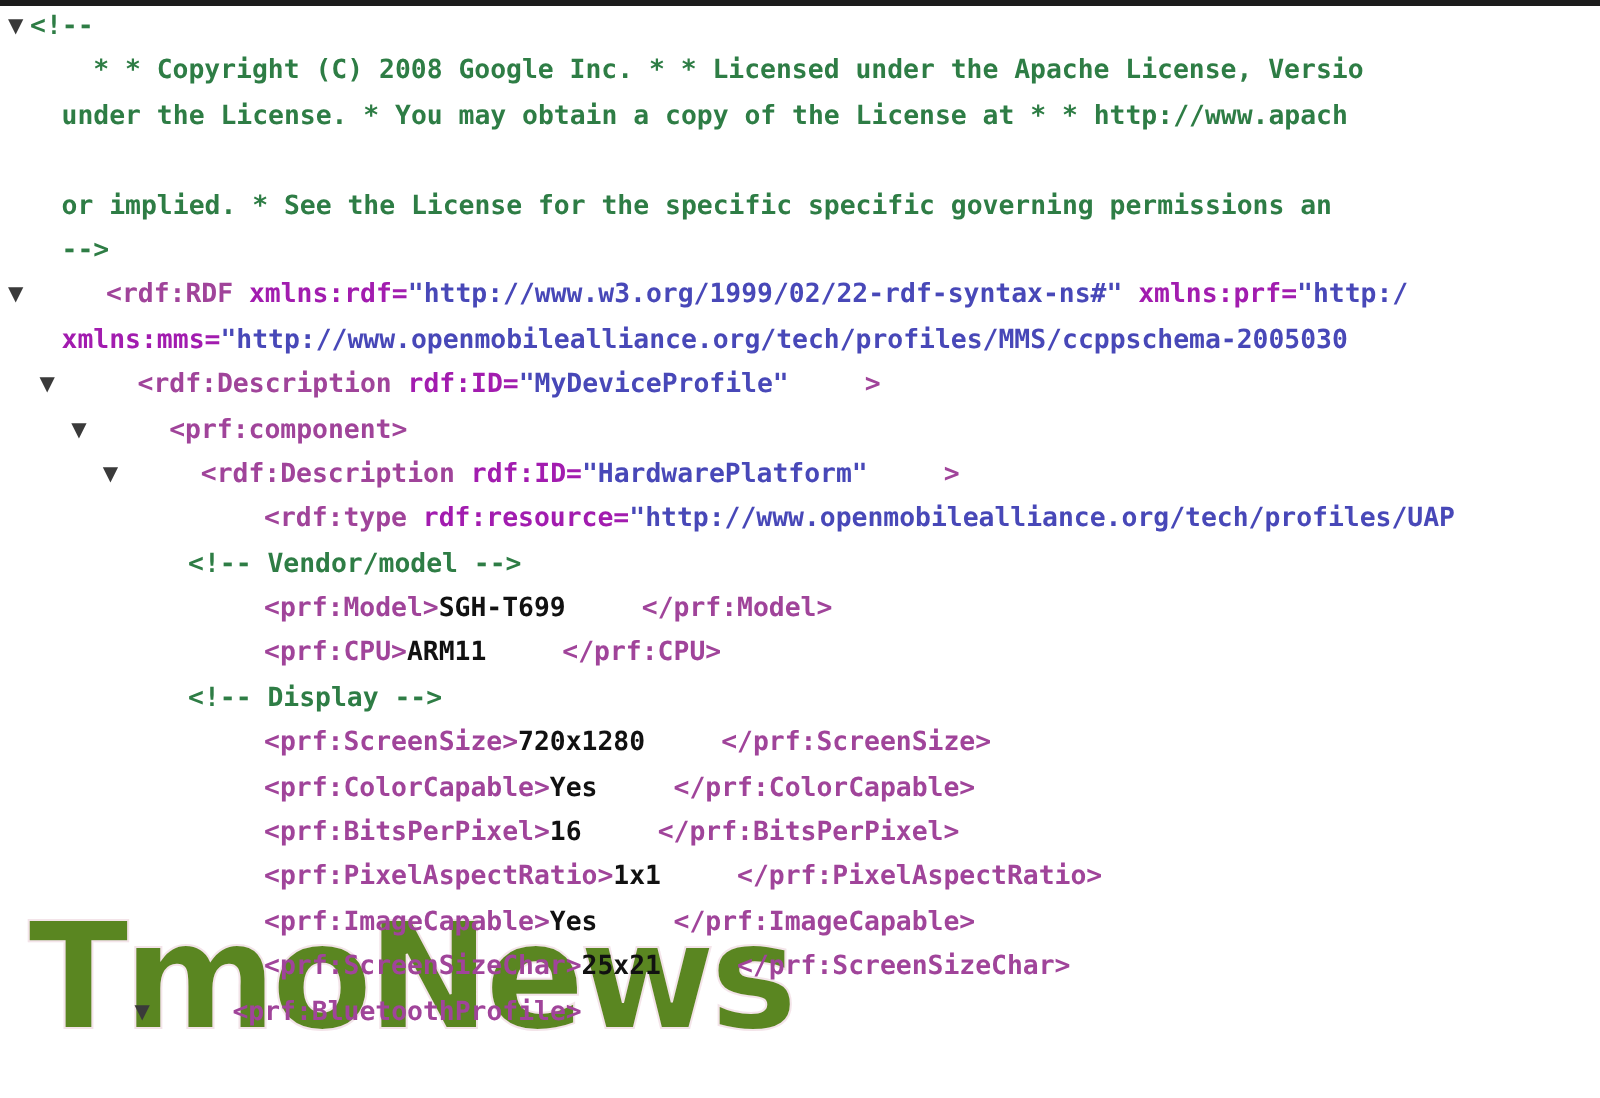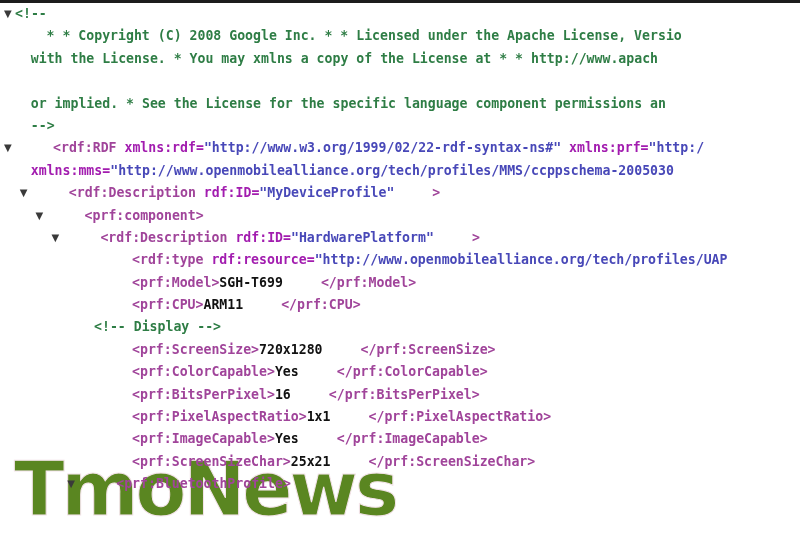--- a/index.html
+++ b/index.html
@@ -84,30 +84,31 @@
 </head>
 <body>
 
 <div class="top-bar"></div>
 
 <div class="watermark">TmoNews</div>
 
 <div class="code" id="code-root">
     <div class="line"><span class="ind" style="width: 0px;"></span><span class="tri">▼</span><span class="comment">&lt;!--</span></div>
     <div class="line"><span class="ind" style="width: 31.6px;"></span><span class="tri empty">&nbsp;</span><span class="comment">* * Copyright (C) 2008 Google Inc. * * Licensed under the Apache License, Versio</span></div>
-    <div class="line"><span class="ind" style="width: 15.8px;"></span><span class="tri empty">&nbsp;</span><span class="comment">with the License. * You may xmlns a copy of the License at * * http://www.apach</span></div>
+    <div class="line"><span class="ind" style="width: 15.8px;"></span><span class="tri empty">&nbsp;</span><span class="comment">under the License. * You may obtain a copy of the License at * * http://www.apach</span></div>
     <div class="line"><span class="ind" style="width: 15.8px;"></span><span class="tri empty">&nbsp;</span></div>
-    <div class="line"><span class="ind" style="width: 15.8px;"></span><span class="tri empty">&nbsp;</span><span class="comment">or implied. * See the License for the specific language component permissions an</span></div>
+    <div class="line"><span class="ind" style="width: 15.8px;"></span><span class="tri empty">&nbsp;</span><span class="comment">or implied. * See the License for the specific specific governing permissions an</span></div>
     <div class="line"><span class="ind" style="width: 15.8px;"></span><span class="tri empty">&nbsp;</span><span class="comment">--&gt;</span></div>
     <div class="line"><span class="ind" style="width: 0px;"></span><span class="tri">▼</span><span class="tag">&lt;rdf:RDF </span><span class="attr">xmlns:rdf=</span><span class="val">"http://www.w3.org/1999/02/22-rdf-syntax-ns#" </span><span class="attr">xmlns:prf=</span><span class="val">"http:/</span></div>
     <div class="line"><span class="ind" style="width: 15.8px;"></span><span class="tri empty">&nbsp;</span><span class="attr">xmlns:mms=</span><span class="val">"http://www.openmobilealliance.org/tech/profiles/MMS/ccppschema-2005030</span></div>
     <div class="line"><span class="ind" style="width: 15.8px;"></span><span class="tri">▼</span><span class="tag">&lt;rdf:Description </span><span class="attr">rdf:ID=</span><span class="val">"MyDeviceProfile"</span><span class="tag">&gt;</span></div>
     <div class="line"><span class="ind" style="width: 31.6px;"></span><span class="tri">▼</span><span class="tag">&lt;prf:component&gt;</span></div>
     <div class="line"><span class="ind" style="width: 47.4px;"></span><span class="tri">▼</span><span class="tag">&lt;rdf:Description </span><span class="attr">rdf:ID=</span><span class="val">"HardwarePlatform"</span><span class="tag">&gt;</span></div>
     <div class="line"><span class="ind" style="width: 79px;"></span><span class="tri empty">&nbsp;</span><span class="tag">&lt;rdf:type </span><span class="attr">rdf:resource=</span><span class="val">"http://www.openmobilealliance.org/tech/profiles/UAP</span></div>
+    <div class="line"><span class="ind" style="width: 79px;"></span><span class="tri empty">&nbsp;</span><span class="comment">&lt;!-- Vendor/model --&gt;</span></div>
     <div class="line"><span class="ind" style="width: 79px;"></span><span class="tri empty">&nbsp;</span><span class="tag">&lt;prf:Model&gt;</span><span class="txt">SGH-T699</span><span class="tag">&lt;/prf:Model&gt;</span></div>
     <div class="line"><span class="ind" style="width: 79px;"></span><span class="tri empty">&nbsp;</span><span class="tag">&lt;prf:CPU&gt;</span><span class="txt">ARM11</span><span class="tag">&lt;/prf:CPU&gt;</span></div>
     <div class="line"><span class="ind" style="width: 79px;"></span><span class="tri empty">&nbsp;</span><span class="comment">&lt;!-- Display --&gt;</span></div>
     <div class="line"><span class="ind" style="width: 79px;"></span><span class="tri empty">&nbsp;</span><span class="tag">&lt;prf:ScreenSize&gt;</span><span class="txt">720x1280</span><span class="tag">&lt;/prf:ScreenSize&gt;</span></div>
     <div class="line"><span class="ind" style="width: 79px;"></span><span class="tri empty">&nbsp;</span><span class="tag">&lt;prf:ColorCapable&gt;</span><span class="txt">Yes</span><span class="tag">&lt;/prf:ColorCapable&gt;</span></div>
     <div class="line"><span class="ind" style="width: 79px;"></span><span class="tri empty">&nbsp;</span><span class="tag">&lt;prf:BitsPerPixel&gt;</span><span class="txt">16</span><span class="tag">&lt;/prf:BitsPerPixel&gt;</span></div>
     <div class="line"><span class="ind" style="width: 79px;"></span><span class="tri empty">&nbsp;</span><span class="tag">&lt;prf:PixelAspectRatio&gt;</span><span class="txt">1x1</span><span class="tag">&lt;/prf:PixelAspectRatio&gt;</span></div>
     <div class="line"><span class="ind" style="width: 79px;"></span><span class="tri empty">&nbsp;</span><span class="tag">&lt;prf:ImageCapable&gt;</span><span class="txt">Yes</span><span class="tag">&lt;/prf:ImageCapable&gt;</span></div>
     <div class="line"><span class="ind" style="width: 79px;"></span><span class="tri empty">&nbsp;</span><span class="tag">&lt;prf:ScreenSizeChar&gt;</span><span class="txt">25x21</span><span class="tag">&lt;/prf:ScreenSizeChar&gt;</span></div>
     <div class="line"><span class="ind" style="width: 63.2px;"></span><span class="tri">▼</span><span class="tag">&lt;prf:BluetoothProfile&gt;</span></div>

